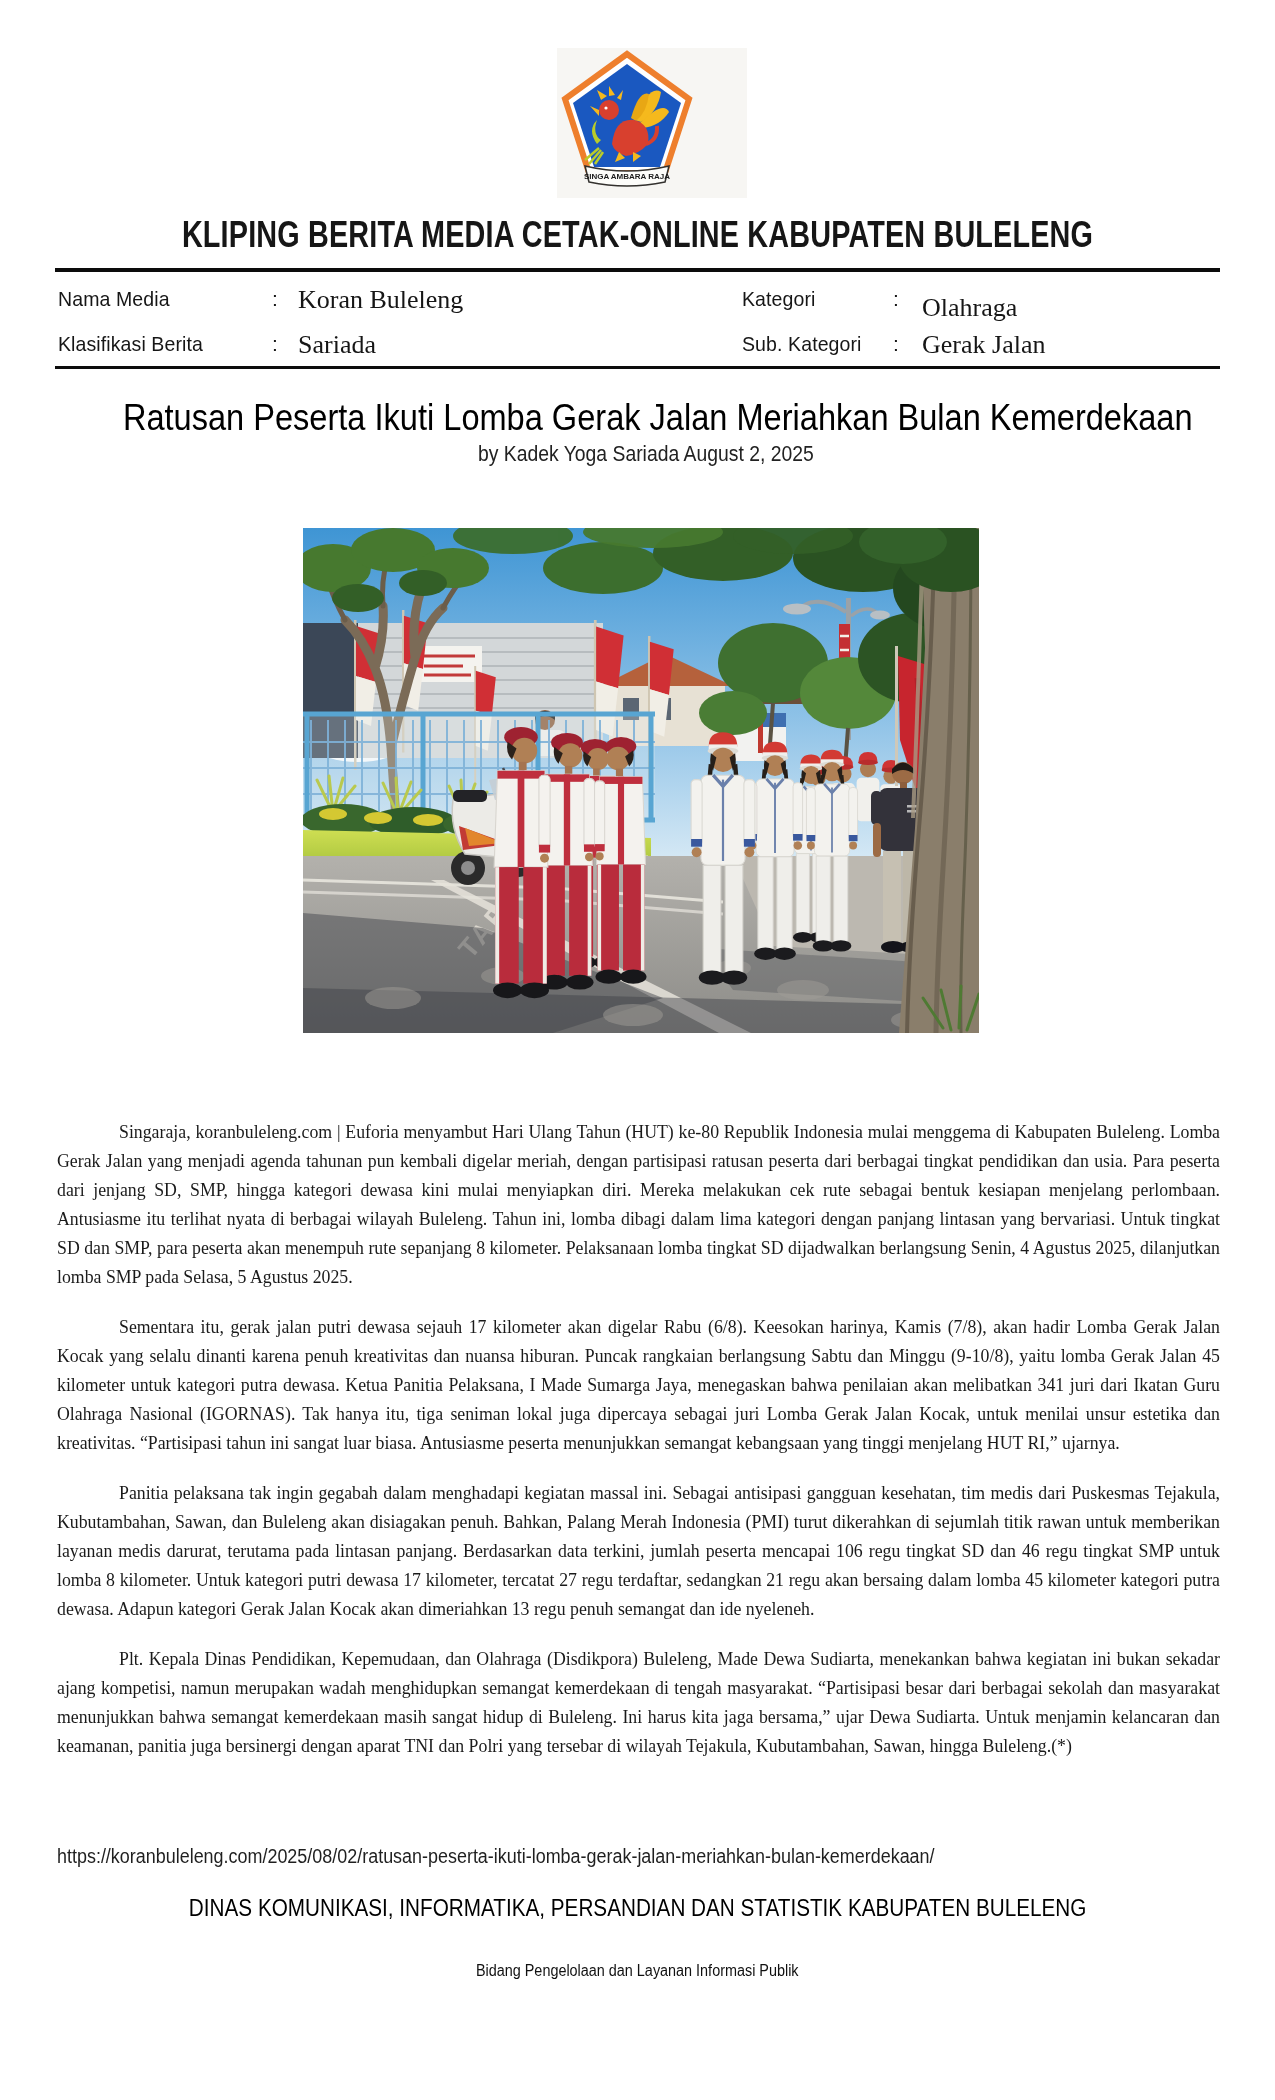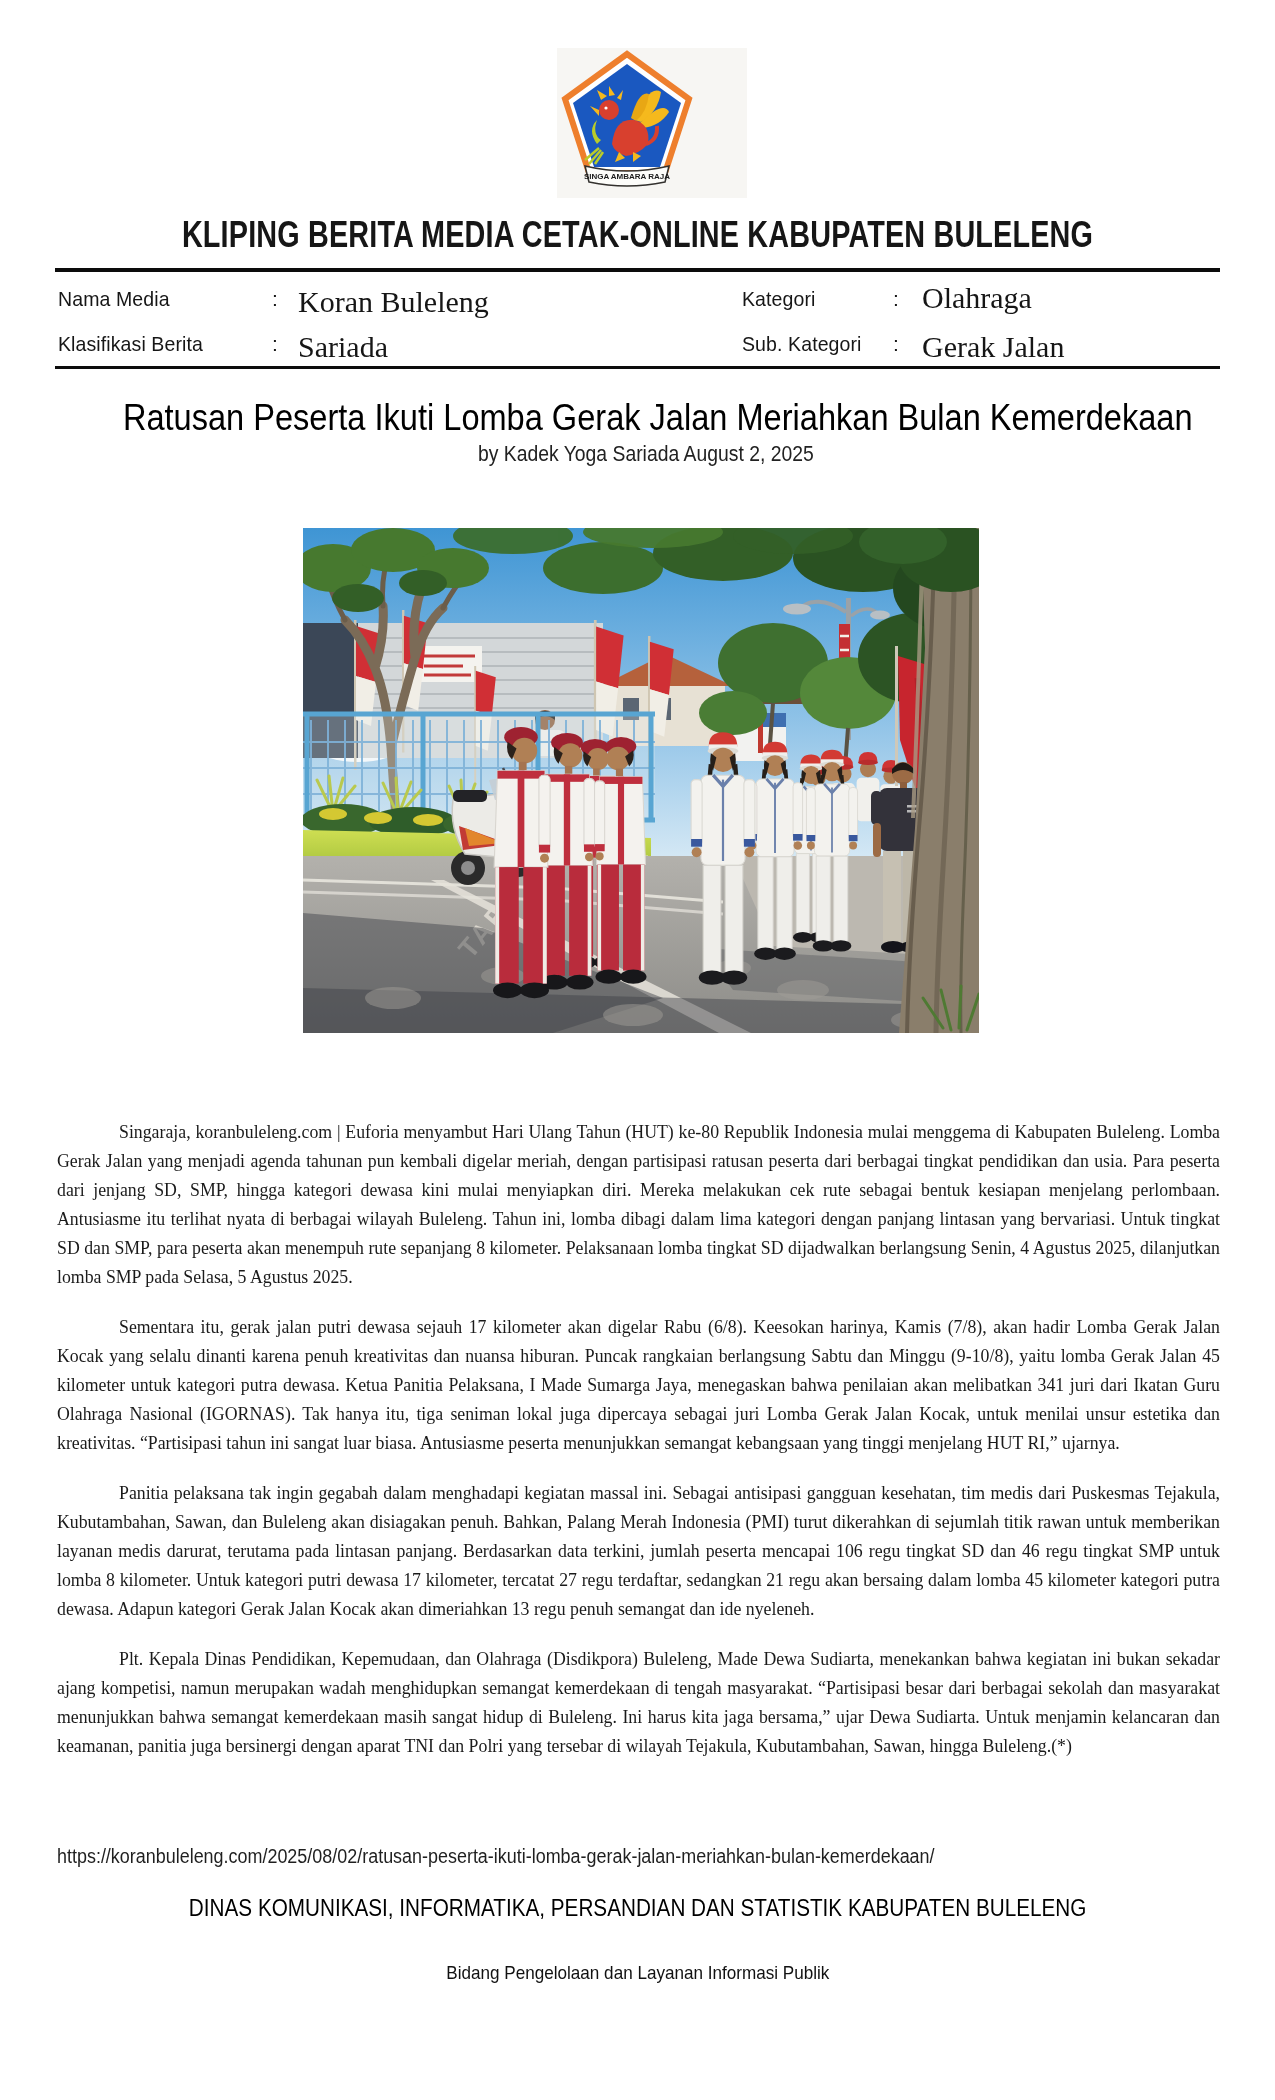--- a/index.html
+++ b/index.html
@@ -9,35 +9,35 @@
   .cx{display:inline-block;white-space:nowrap;}
   .center-line{width:100%;text-align:center;}
   .rule{background:#0c0c0c;}
   
   .logo-box{left:557px;top:48px;width:190px;height:150px;background:#f7f6f3;}
   .doc-title{top:214px;font-size:36px;font-weight:700;letter-spacing:.2px;}
   .doc-title .cx{transform:scaleX(.80);transform-origin:center;}
   
   .m-label{font-size:21px;letter-spacing:.1px;transform:scaleX(.93);transform-origin:left;white-space:nowrap;display:inline-block;}
   .m-colon{font-size:21px;}
-  .m-value{font-family:"Liberation Serif",serif;font-size:30px;white-space:nowrap;}
+  .m-value{font-family:"Liberation Serif",serif;font-size:26px;white-space:nowrap;}
   
   .art-title{top:397px;font-size:37px;font-weight:400;color:#000000;margin-left:20px;}
   .art-title .cx{transform:scaleX(.88);transform-origin:center;}
   .byline{top:441px;font-size:22px;color:#222;padding-left:8px;}
   .byline .cx{transform:scaleX(.88);transform-origin:center;}
   .photo{left:303px;top:528px;width:676px;height:505px;background:#9fc2dc;}
   .photo svg{display:block;width:676px;height:505px;}
   .body-text{left:57px;top:1118px;width:1163px;font-family:"Liberation Serif",serif;
              font-size:17.8px;line-height:29px;text-align:justify;color:#1a1a1a;}
   .body-text p{margin:0 0 21px 0;text-indent:62px;}
   .src-url{left:57px;top:1845px;font-size:19.5px;color:#1f1f1f;}
   .src-url .cx{transform:scaleX(.92);transform-origin:left;}
   
-  .foot1{top:1962px;font-size:19px;color:#111;}
+  .foot1{top:1962px;font-size:16px;color:#111;}
   .foot1 .cx{transform:scaleX(.90);transform-origin:center;}
   .foot2{top:1895px;font-size:23px;color:#000000;}
   .foot2 .cx{transform:scaleX(.90);transform-origin:center;}
 </style>
 </head>
 <body>
 
 <div class="page">
 
   <div class="abs logo-box">
@@ -81,21 +81,21 @@
     <span class="abs m-label" style="left:58px;top:287px;">Nama Media</span>
     <span class="abs m-colon" style="left:272px;top:287px;">:</span>
     <span class="abs m-value" style="left:298px;top:285px;">Koran Buleleng</span>
 
     <span class="abs m-label" style="left:58px;top:332px;">Klasifikasi Berita</span>
     <span class="abs m-colon" style="left:272px;top:332px;">:</span>
     <span class="abs m-value" style="left:298px;top:330px;">Sariada</span>
 
     <span class="abs m-label" style="left:742px;top:287px;">Kategori</span>
     <span class="abs m-colon" style="left:893px;top:287px;">:</span>
-    <span class="abs m-value" style="left:922px;top:281px;">Olahraga</span>
+    <span class="abs m-value" style="left:922px;top:293px;">Olahraga</span>
 
     <span class="abs m-label" style="left:742px;top:332px;">Sub. Kategori</span>
     <span class="abs m-colon" style="left:893px;top:332px;">:</span>
     <span class="abs m-value" style="left:922px;top:330px;">Gerak Jalan</span>
   </div>
 
   <div class="abs rule" style="left:55px;top:366px;width:1165px;height:3px;"></div>
 
   <div class="abs center-line art-title">
     <span class="cx">Ratusan Peserta Ikuti Lomba Gerak Jalan Meriahkan Bulan Kemerdekaan</span>

